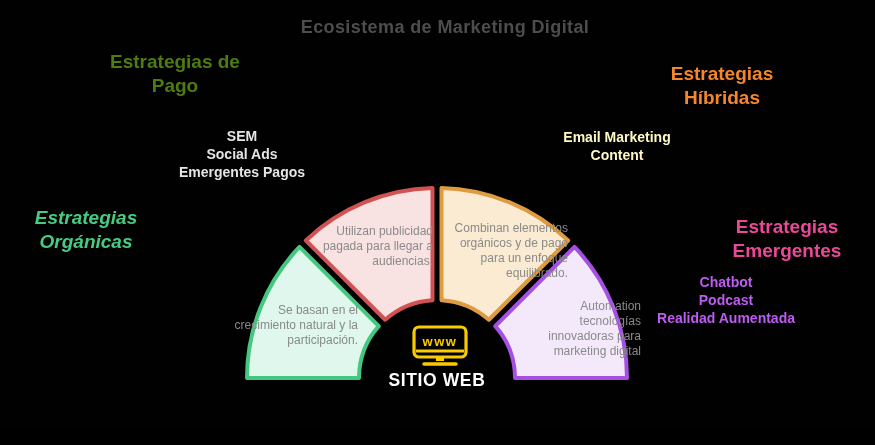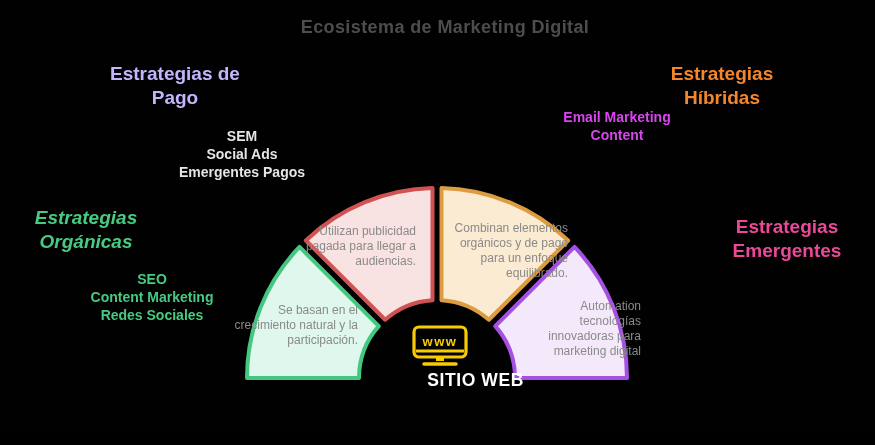--- a/index.html
+++ b/index.html
@@ -21,21 +21,21 @@
     position:absolute;width:190px;text-align:center;
     font-size:14px;font-weight:bold;line-height:18px;
   }
   .items .line{display:block;}
   .seg-text{
     position:absolute;font-size:12px;line-height:15px;
     color:var(--seg-text-c,#8a8a8a);text-align:right;
   }
   .align-right{text-align:right;}
   .center-label{
-    position:absolute;left:324px;top:370px;width:200px;text-align:right;
+    position:absolute;left:337px;top:370px;width:200px;text-align:center;
     font-size:17.5px;font-weight:bold;letter-spacing:.6px;color:var(--center-label-c,#fff);
   }
   .monitor{position:absolute;left:408px;top:323px;}
   .ic-stroke{stroke:var(--icon-c,#f8cc00);fill:none;}
   .ic-fill{fill:var(--icon-c,#f8cc00);}
   .www-text{font-family:"Liberation Sans",sans-serif;font-size:13px;font-weight:bold;letter-spacing:1.5px;text-anchor:middle;}
 </style>
 </head>
 <body>
 
@@ -43,43 +43,43 @@
 
   <svg class="wheel" width="875" height="445" viewBox="0 0 875 445">
       <path d="M 247.00 378.00 A 190 190 0 0 1 299.51 246.87 L 378.76 326.12 A 78 78 0 0 0 359.00 378.00 Z" fill="#DFF7EC" stroke="#44C77F" stroke-width="4" stroke-linejoin="round"></path>
       <path d="M 305.87 240.51 A 190 190 0 0 1 432.50 188.05 L 432.50 300.13 A 78 78 0 0 0 385.12 319.76 Z" fill="#F9E2E2" stroke="#D05252" stroke-width="4" stroke-linejoin="round"></path>
       <path d="M 441.50 188.05 A 190 190 0 0 1 568.13 240.51 L 488.88 319.76 A 78 78 0 0 0 441.50 300.13 Z" fill="#FBEBD2" stroke="#DD9C40" stroke-width="4" stroke-linejoin="round"></path>
       <path d="M 574.49 246.87 A 190 190 0 0 1 627.00 378.00 L 515.00 378.00 A 78 78 0 0 0 495.24 326.12 Z" fill="#F3E9FB" stroke="#A650E3" stroke-width="4" stroke-linejoin="round"></path>
     </svg>
 
   <div class="title">Ecosistema de Marketing Digital</div>
 
-  <div class="heading" style="left: 110px; top: 62px; color: #c4b5fd;">Estrategias de Pago</div>
+  <div class="heading" style="left: 110px; top: 50px; color: #4d7c0f;">Estrategias de Pago</div>
   <div class="items" style="left: 147px; top: 127px; color: #e5e5e5;">
     <span class="line">SEM</span>
     <span class="line">Social Ads</span>
     <span class="line">Emergentes Pagos</span>
   </div>
 
   <div class="heading" style="left: 657px; top: 62px; color: rgb(245, 134, 43);">Estrategias Híbridas</div>
-  <div class="items" style="left: 522px; top: 108px; color: #d946ef;">
+  <div class="items" style="left: 522px; top: 128px; color: #fef9c3;">
     <span class="line">Email Marketing</span>
     <span class="line">Content</span>
   </div>
 
   <div class="heading" style="left: 21px; top: 206px; color: rgb(71, 202, 129); font-style: italic;">Estrategias Orgánicas</div>
-  <div class="items" style="left: 57px; top: 270px; color: rgb(71, 202, 129);">
-    <span class="line">SEO</span>
-    <span class="line">Content Marketing</span>
-    <span class="line">Redes Sociales</span>
+
+  <div class="heading" style="left: 722px; top: 215px; color: #ec4899;">Estrategias Emergentes</div>
+  <div class="items" style="left: 631px; top: 273px; color: rgb(189, 92, 240);">
+    <span class="line">Chatbot</span>
+    <span class="line">Podcast</span>
+    <span class="line">Realidad Aumentada</span>
   </div>
 
-  <div class="heading" style="left: 722px; top: 215px; color: #ec4899;">Estrategias Emergentes</div>
-
-  <div class="seg-text align-right" style="left:294px;top:224px;width:122px">Utilizan publicidad pagada para llegar a audiencias.</div>
+  <div class="seg-text align-right" style="left:311px;top:224px;width:122px">Utilizan publicidad pagada para llegar a audiencias.</div>
   <div class="seg-text" style="left:450px;top:221px;width:118px">Combinan elementos orgánicos y de pago para un enfoque equilibrado.</div>
   <div class="seg-text align-right" style="left:230px;top:303px;width:128px">Se basan en el crecimiento natural y la participación.</div>
   <div class="seg-text" style="left:537px;top:299px;width:104px">Automation tecnologías innovadoras para marketing digital</div>
 
   <svg class="monitor" width="64" height="44" viewBox="0 0 64 44">
     <rect x="6" y="4" width="52" height="30" rx="5" class="ic-stroke" stroke-width="3.2"></rect>
     <line x1="8" y1="28" x2="56" y2="28" class="ic-stroke" stroke-width="3"></line>
     <text x="32" y="23" class="ic-fill www-text">www</text>
     <rect x="28" y="34" width="8" height="4" class="ic-fill"></rect>
     <line x1="16" y1="41" x2="48" y2="41" class="ic-stroke" stroke-width="3.5" stroke-linecap="round"></line>

